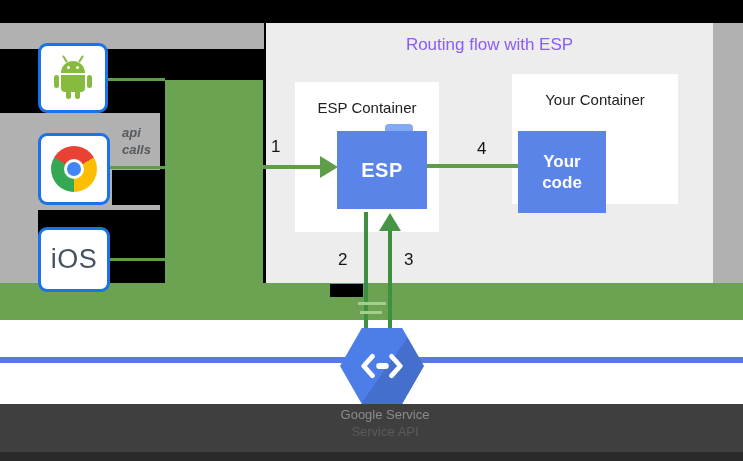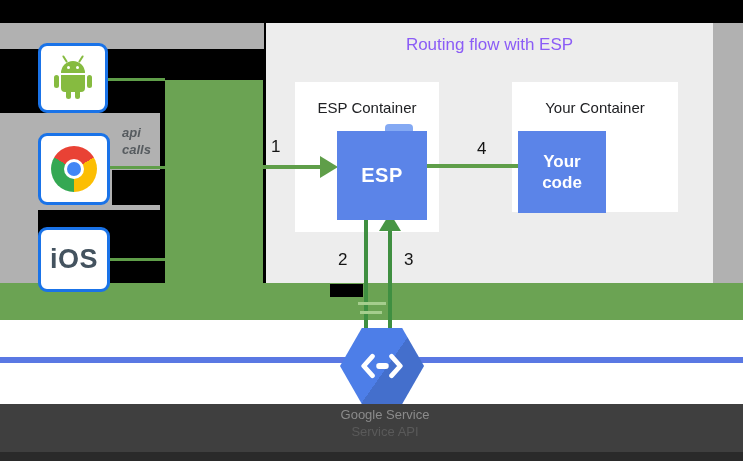--- a/index.html
+++ b/index.html
@@ -24,21 +24,21 @@
   .blue-rule{left:0;top:357px;width:743px;height:6px;background:#5a78e3;}
   .footer-band{left:0;top:404px;width:743px;height:48px;background:#3f3f3f;}
   .footer-strip{left:0;top:452px;width:743px;height:9px;background:#2a2a2a;}
 
   
   .client-box{background:#fff;border:3px solid #1a73e8;border-radius:9px;
     box-sizing:border-box;display:flex;align-items:center;justify-content:center;}
   .box-android{left:38px;top:43px;width:70px;height:70px;}
   .box-chrome{left:38px;top:133px;width:72px;height:72px;}
   .box-ios{left:38px;top:227px;width:72px;height:65px;color:#44535f;
-    font-size:27px;font-weight:bold;letter-spacing:0.5px;}
+    font-size:27px;font-weight:normal;letter-spacing:0.5px;}
 
   
   .droid{position:relative;width:46px;height:46px;}
   .droid div{position:absolute;background:#86bb40;}
   .droid .head{left:11px;top:6px;width:24px;height:12px;border-radius:12px 12px 0 0;}
   .droid .eye{width:3px;height:3px;border-radius:50%;background:#fff;top:11px;}
   .droid .eye.l{left:17px;} .droid .eye.r{left:26px;}
   .droid .ant{width:2px;height:8px;border-radius:1px;top:0;}
   .droid .ant.l{left:14px;transform:rotate(-32deg);}
   .droid .ant.r{left:30px;transform:rotate(32deg);}
@@ -57,24 +57,24 @@
   
   .api-label{left:122px;top:124px;width:46px;color:#565b5f;font-size:13px;
     font-weight:bold;font-style:italic;line-height:17px;}
 
   
   .panel-title{left:266px;top:35px;width:447px;text-align:center;
     color:#8b5cf6;font-size:17px;}
   .wbox{background:#fff;text-align:center;color:#202124;font-size:15px;}
   .wbox .wbox-title{margin-top:17px;}
   .esp-container{left:295px;top:82px;width:144px;height:150px;}
-  .your-container{left:512px;top:82px;width:166px;height:130px;}
+  .your-container{left:512px;top:74px;width:166px;height:130px;}
   .bluebox{background:#5b84e8;color:#fff;font-weight:bold;text-align:center;
     display:flex;flex-direction:column;align-items:center;justify-content:center;}
-  .esp-box{left:337px;top:131px;width:90px;height:89px;font-size:20px;letter-spacing:0.5px;z-index:4;}
+  .esp-box{left:337px;top:131px;width:90px;height:78px;font-size:20px;letter-spacing:0.5px;z-index:4;}
   .esp-tab{left:385px;top:124px;width:28px;height:12px;background:#84a9f3;border-radius:4px 4px 0 0;z-index:3;}
   .your-box{left:518px;top:131px;width:88px;height:82px;font-size:17px;line-height:21px;z-index:4;}
 
   
   .hline{height:4px;background:#5f9e49;}
   .arrow1-line{left:263px;top:165px;width:58px;}
   .arrow1-head{left:320px;top:156px;width:0;height:0;
     border-left:18px solid #5f9e49;border-top:11px solid transparent;border-bottom:11px solid transparent;}
   .arrow4-line{left:427px;top:164px;width:98px;}
   .arrow4-head{left:524px;top:155px;width:0;height:0;

